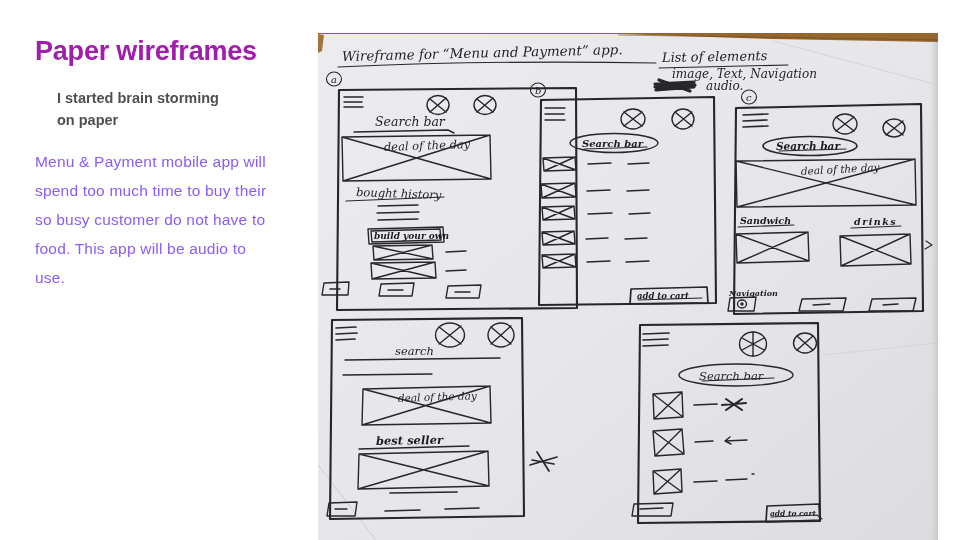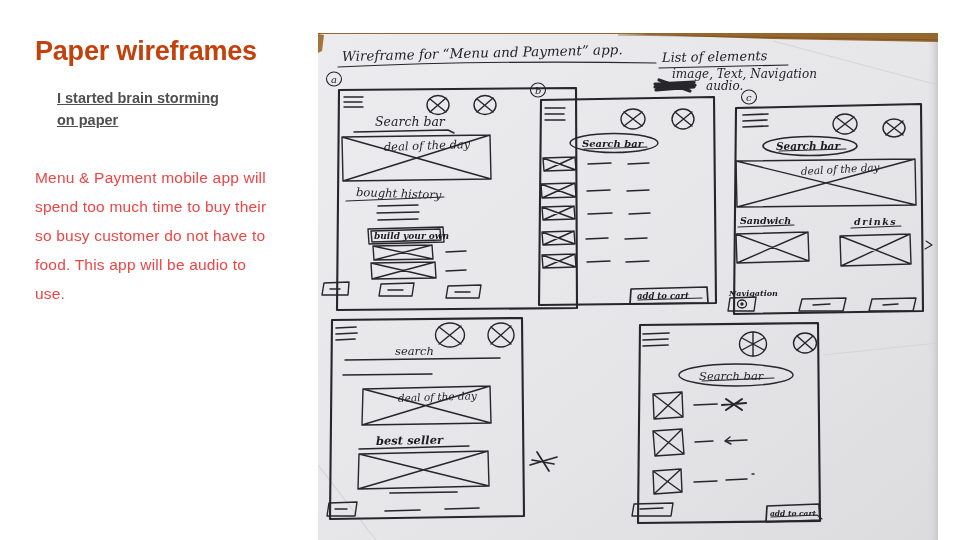--- a/index.html
+++ b/index.html
@@ -1,23 +1,23 @@
 <!DOCTYPE html>
 <html><head>
 <meta charset="utf-8">
 <style>
   html,body{margin:0;padding:0;background:#ffffff;}
   .slide{position:relative;width:960px;height:540px;background:#ffffff;overflow:hidden;
          font-family:"Liberation Sans",sans-serif;}
   .left-col{position:absolute;left:35px;top:36px;width:285px;}
-  .title{margin:0;font-size:27px;font-weight:bold;letter-spacing:-0.2px;color:#c2410c;
+  .title{margin:0;font-size:27px;font-weight:bold;letter-spacing:-0.2px;color:#a21caf;
          font-family:"Liberation Sans",sans-serif;}
   .subtitle{margin-top:20px;margin-left:22px;font-size:14.5px;font-weight:bold;
-            color:#4f4f4f;line-height:22px;text-decoration:underline;}
-  .bodytext{margin-top:32px;font-size:15.5px;color:#ef4444;line-height:29px;letter-spacing:0.2px;}
+            color:#4f4f4f;line-height:22px;}
+  .bodytext{margin-top:16px;font-size:15.5px;color:#8b5cf6;line-height:29px;letter-spacing:0.2px;}
   .bodytext div{white-space:nowrap;}
   .photo{position:absolute;left:318px;top:33px;width:620px;height:507px;}
   .ink{stroke:#26262b;fill:none;stroke-linecap:round;stroke-linejoin:round;}
   .w1{stroke-width:1.1px;}.w13{stroke-width:1.4px;}.w16{stroke-width:1.7px;}.w2{stroke-width:2.1px;}
   .hw{font-family:"DejaVu Serif","Liberation Serif",serif;font-style:italic;fill:#1f1f24;stroke:none;}
   .hwb{font-family:"DejaVu Serif","Liberation Serif",serif;font-style:italic;font-weight:bold;fill:#1c1c20;stroke:none;}
   .crease{stroke:#d2d2d6;stroke-width:1.2px;fill:none;opacity:0.85;}
 </style>
 </head>
 <body>

